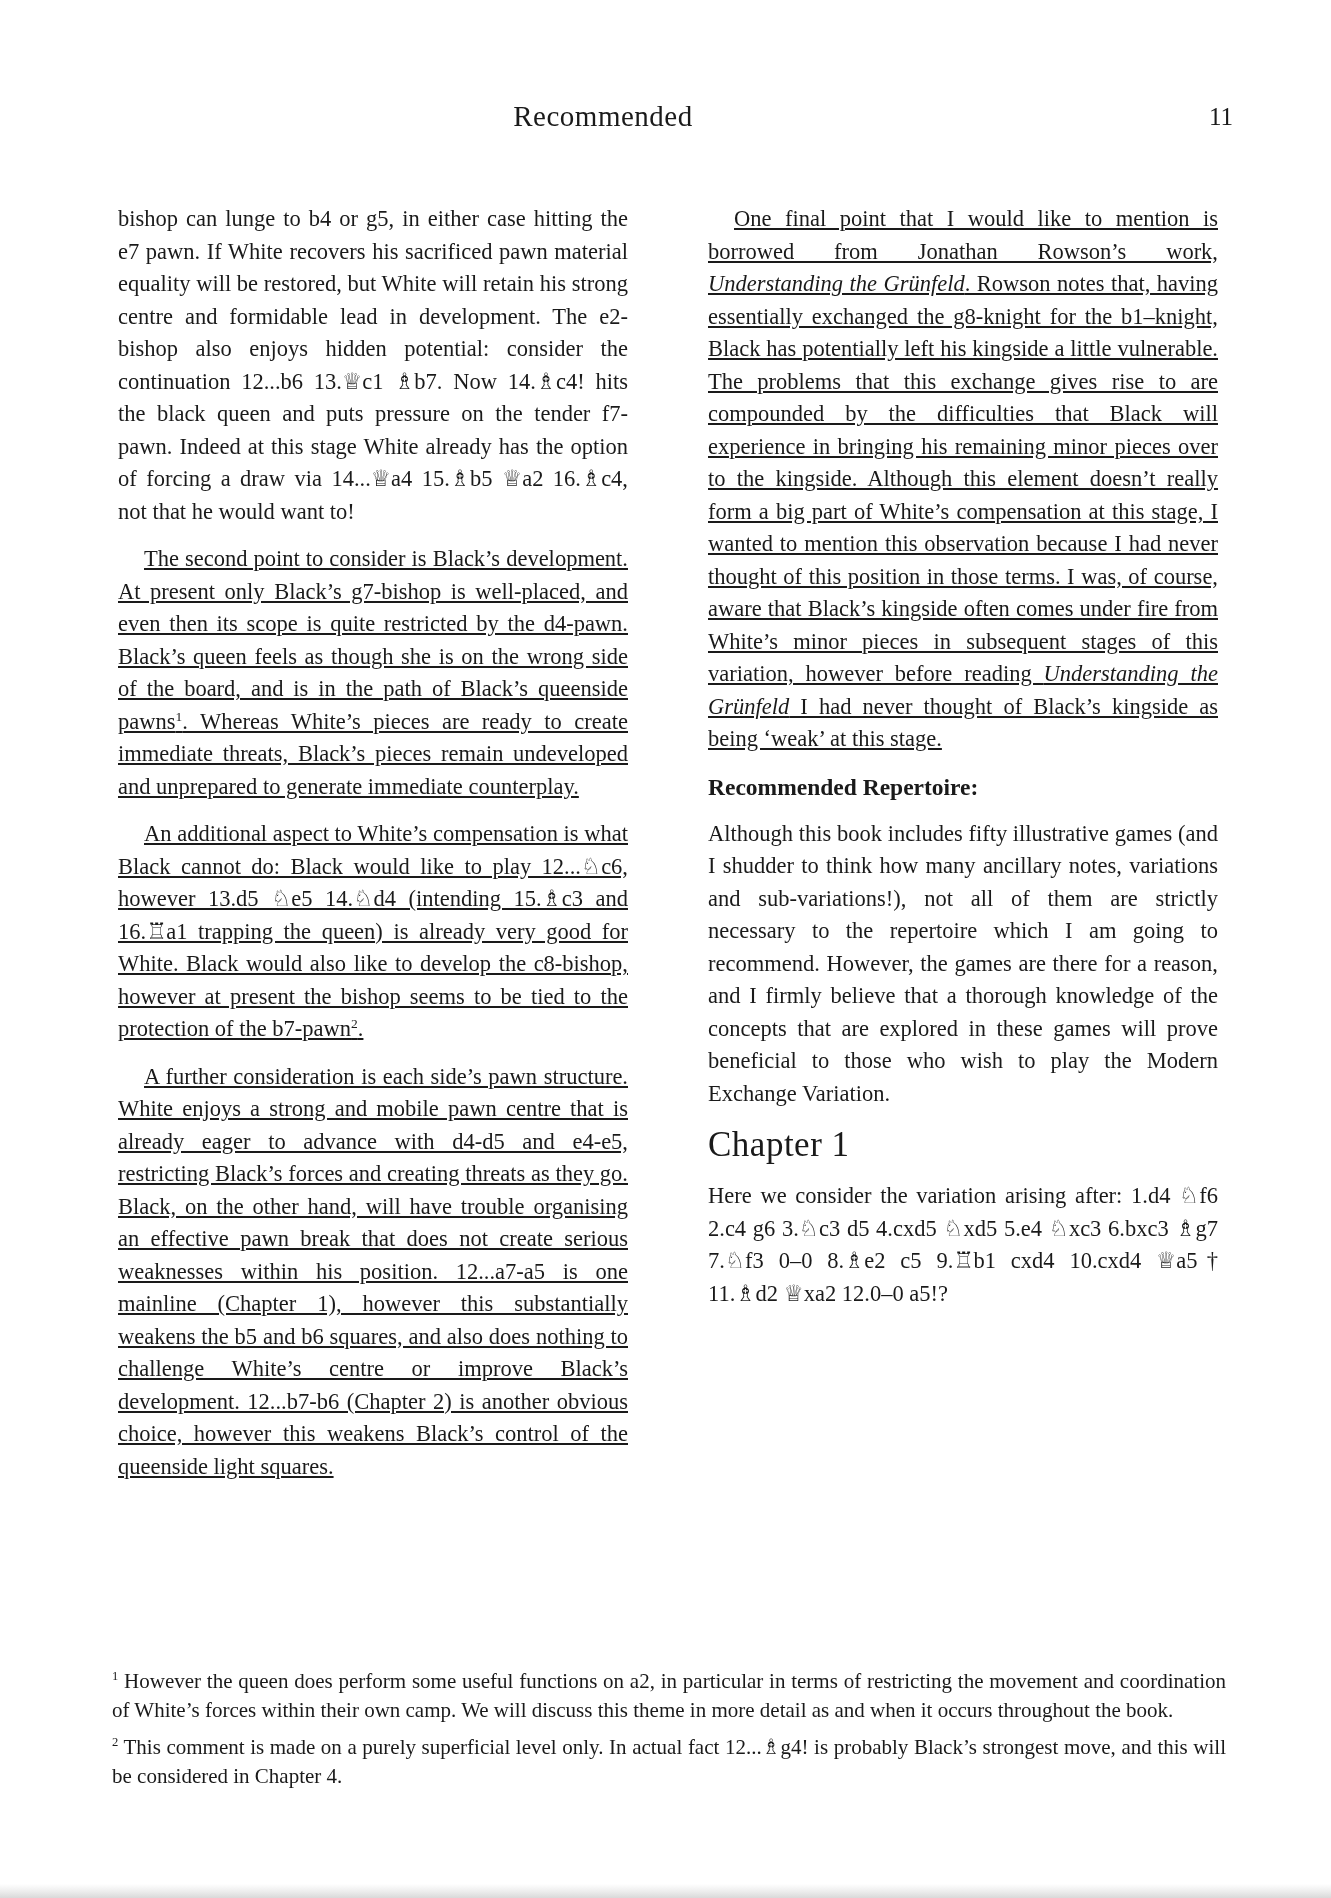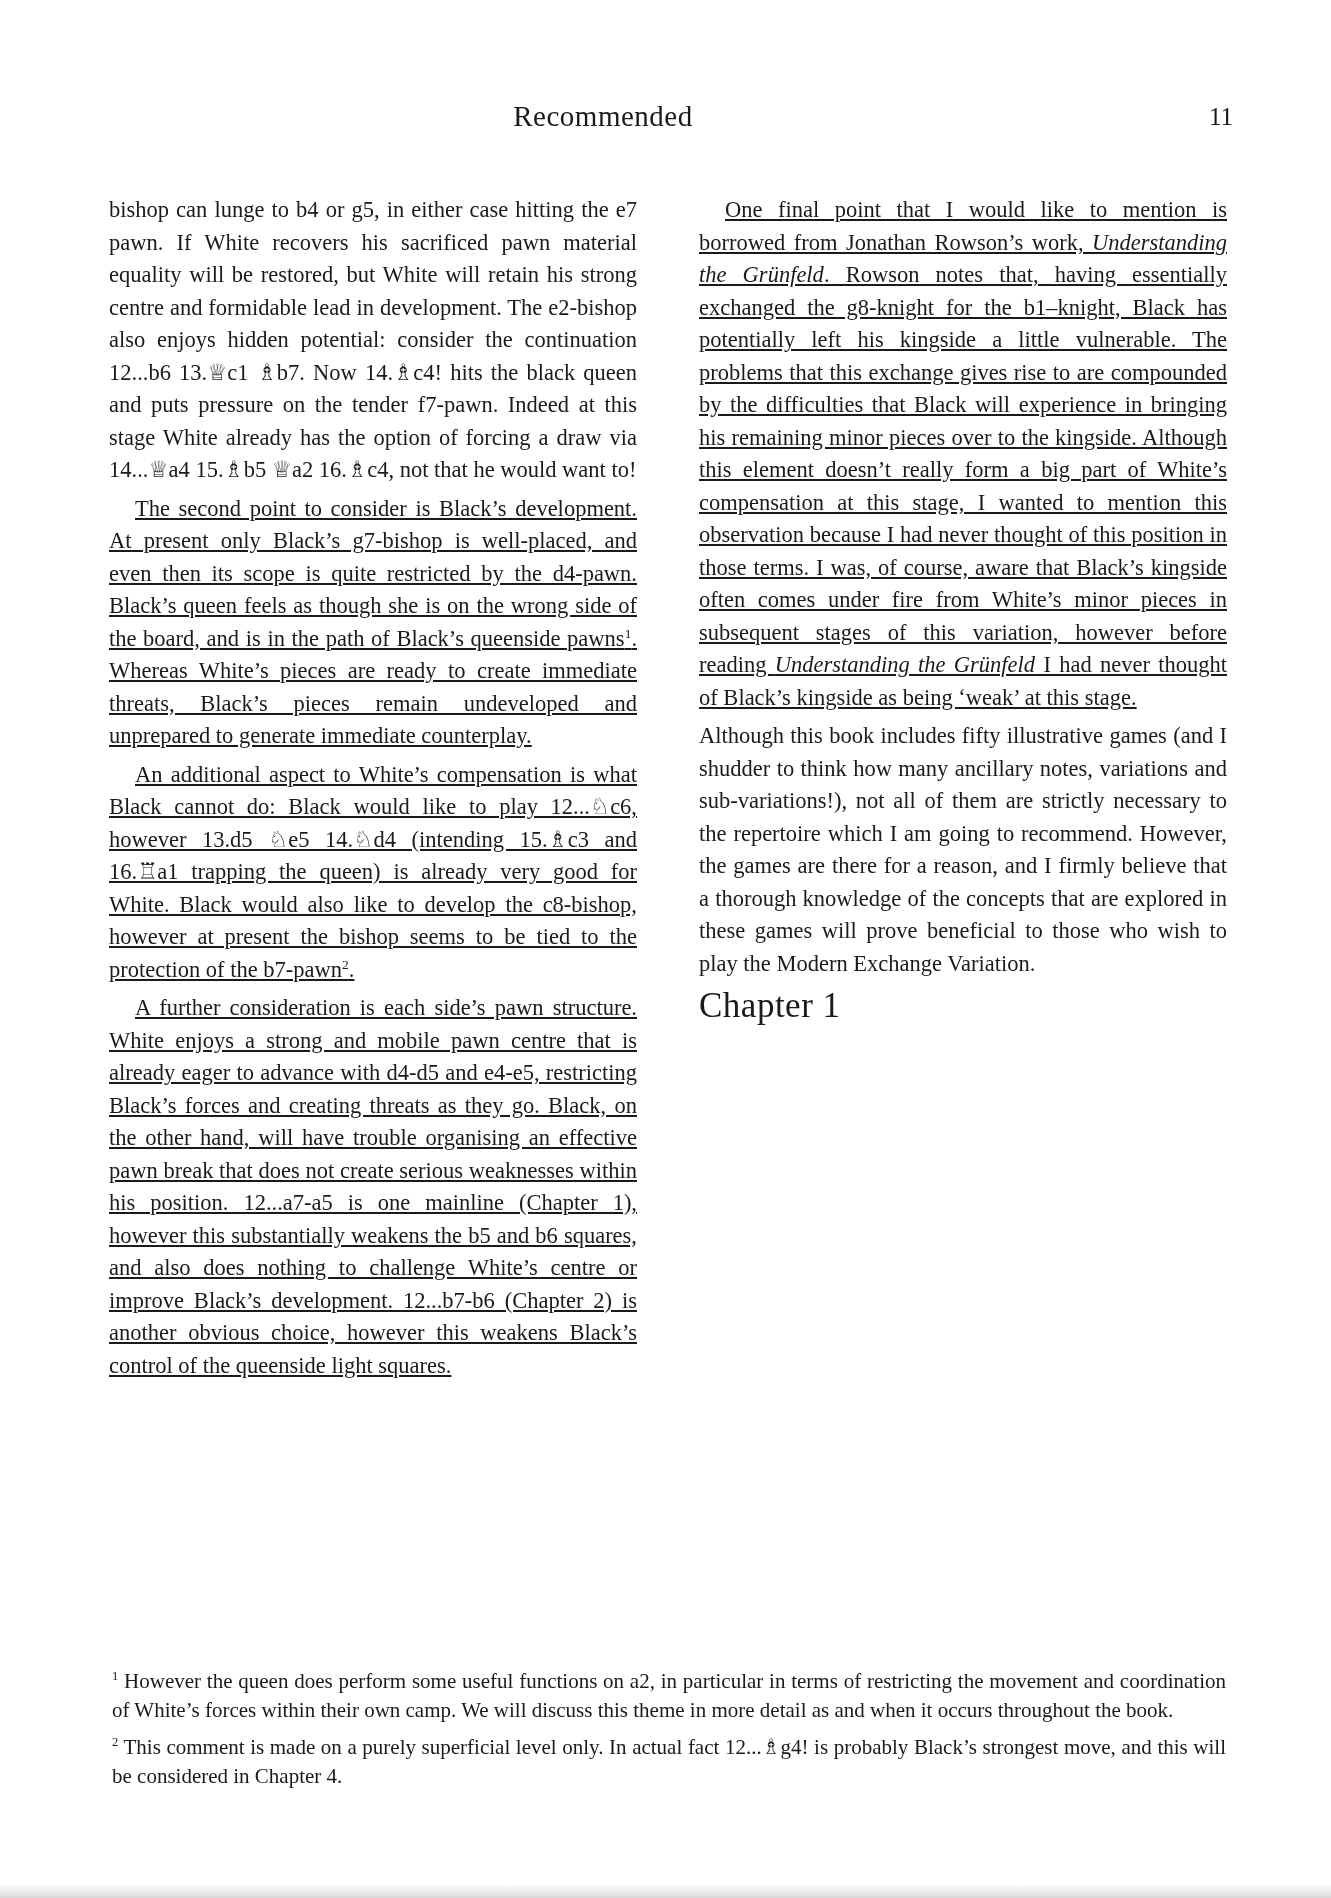--- a/index.html
+++ b/index.html
@@ -23,21 +23,21 @@
   }
 
   .col {
     position: absolute; top: 188px; width: 540px;
     font-size: 22.5px; line-height: 32.5px;
     text-align: justify;
   }
   .col-left  { left: 103px; }
   .col-right { left: 693px; }
 
-  .col p { margin: 6px; padding: 0; }
+  .col p { margin: 15px; padding: 0; }
   .col p.indent { text-indent: 26px; text-decoration: underline; }
 
   sup {
     font-size: 0.60em; line-height: 0; vertical-align: super;
   }
 
   .repertoire {
     font-weight: bold; font-size: 23.5px; line-height: 32px;
     margin: 22px 0 10px 0; text-align: left;
   }
@@ -72,22 +72,24 @@
 
   <div class="col col-left">
     <p>bishop can lunge to b4 or g5, in either case hitting the e7 pawn. If White recovers his sacrificed pawn material equality will be restored, but White will retain his strong centre and formidable lead in development. The e2-bishop also enjoys hidden potential: consider the continuation 12...b6 13.♕c1 ♗b7. Now 14.♗c4! hits the black queen and puts pressure on the tender f7-pawn. Indeed at this stage White already has the option of forcing a draw via 14...♕a4 15.♗b5 ♕a2 16.♗c4, not that he would want to!</p>
     <p class="indent"><span>The second point to consider is Black’s development. At present only Black’s g7-bishop is well-placed, and even then its scope is quite restricted by the d4-pawn. Black’s queen feels as though she is on the wrong side of the board, and is in the path of Black’s queenside pawns</span><sup>1</sup><span>. Whereas White’s pieces are ready to create immediate threats, Black’s pieces remain undeveloped and unprepared to generate immediate counterplay.</span></p>
     <p class="indent"><span>An additional aspect to White’s compensation is what Black cannot do: Black would like to play 12...♘c6, however 13.d5 ♘e5 14.♘d4 (intending 15.♗c3 and 16.♖a1 trapping the queen) is already very good for White. Black would also like to develop the c8-bishop, however at present the bishop seems to be tied to the protection of the b7-pawn</span><sup>2</sup><span>.</span></p>
     <p class="indent"><span>A further consideration is each side’s pawn structure. White enjoys a strong and mobile pawn centre that is already eager to advance with d4-d5 and e4-e5, restricting Black’s forces and creating threats as they go. Black, on the other hand, will have trouble organising an effective pawn break that does not create serious weaknesses within his position. 12...a7-a5 is one mainline (Chapter 1), however this substantially weakens the b5 and b6 squares, and also does nothing to challenge White’s centre or improve Black’s development. 12...b7-b6 (Chapter 2) is another obvious choice, however this weakens Black’s control of the queenside light squares.</span></p>
   </div>
 
   <div class="col col-right">
     <p class="indent"><span>One final point that I would like to mention is borrowed from Jonathan Rowson’s work, </span><i>Understanding the Grünfeld</i><span>. Rowson notes that, having essentially exchanged the g8-knight for the b1–knight, Black has potentially left his kingside a little vulnerable. The problems that this exchange gives rise to are compounded by the difficulties that Black will experience in bringing his remaining minor pieces over to the kingside. Although this element doesn’t really form a big part of White’s compensation at this stage, I wanted to mention this observation because I had never thought of this position in those terms. I was, of course, aware that Black’s kingside often comes under fire from White’s minor pieces in subsequent stages of this variation, however before reading </span><i>Understanding the Grünfeld</i><span> I had never thought of Black’s kingside as being ‘weak’ at this stage.</span></p>
+    <p class="repertoire">Recommended Repertoire:</p>
     <p>Although this book includes fifty illustrative games (and I shudder to think how many ancillary notes, variations and sub-variations!), not all of them are strictly necessary to the repertoire which I am going to recommend. However, the games are there for a reason, and I firmly believe that a thorough knowledge of the concepts that are explored in these games will prove beneficial to those who wish to play the Modern Exchange Variation.</p>
     <p class="chapter">Chapter 1</p>
+    <p>Here we consider the variation arising after: 1.d4 ♘f6 2.c4 g6 3.♘c3 d5 4.cxd5 ♘xd5 5.e4 ♘xc3 6.bxc3 ♗g7 7.♘f3 0–0 8.♗e2 c5 9.♖b1 cxd4 10.cxd4 ♕a5† 11.♗d2 ♕xa2 12.0–0 a5!?</p>
   </div>
 
   <div class="footnotes">
     <p><sup>1</sup><span> However the queen does perform some useful functions on a2, in particular in terms of restricting the movement and coordination of White’s forces within their own camp. We will discuss this theme in more detail as and when it occurs throughout the book.</span></p>
     <p><sup>2</sup><span> This comment is made on a purely superficial level only. In actual fact 12...♗g4! is probably Black’s strongest move, and this will be considered in Chapter 4.</span></p>
   </div>
 
   <div class="bottom-edge"></div>
 
 </div>

